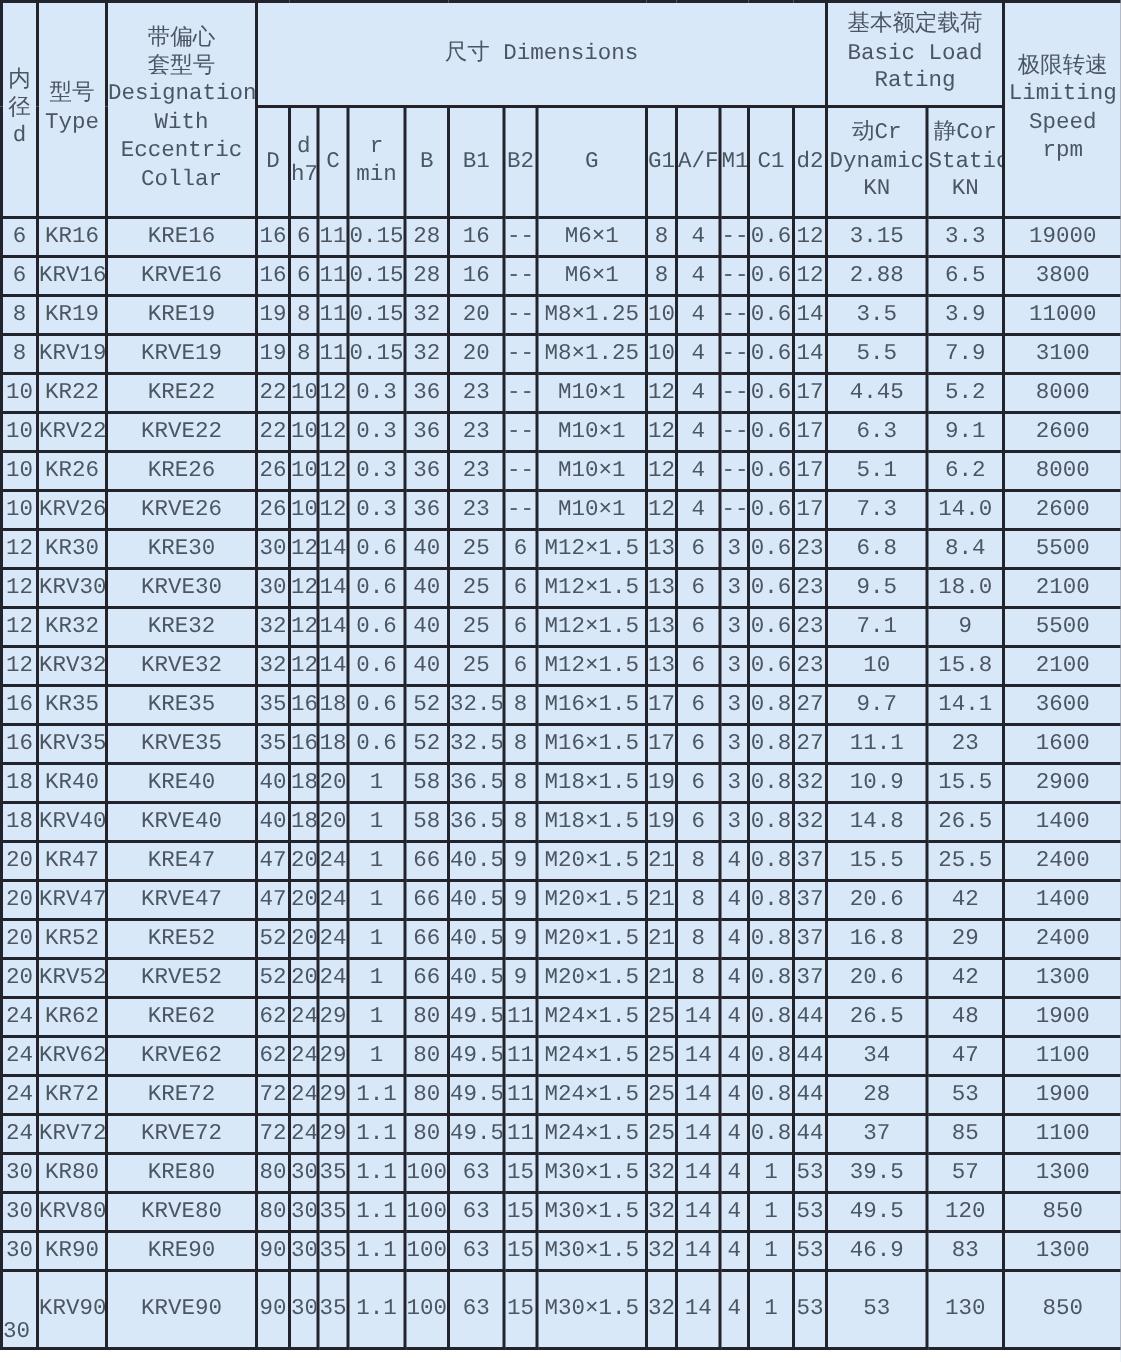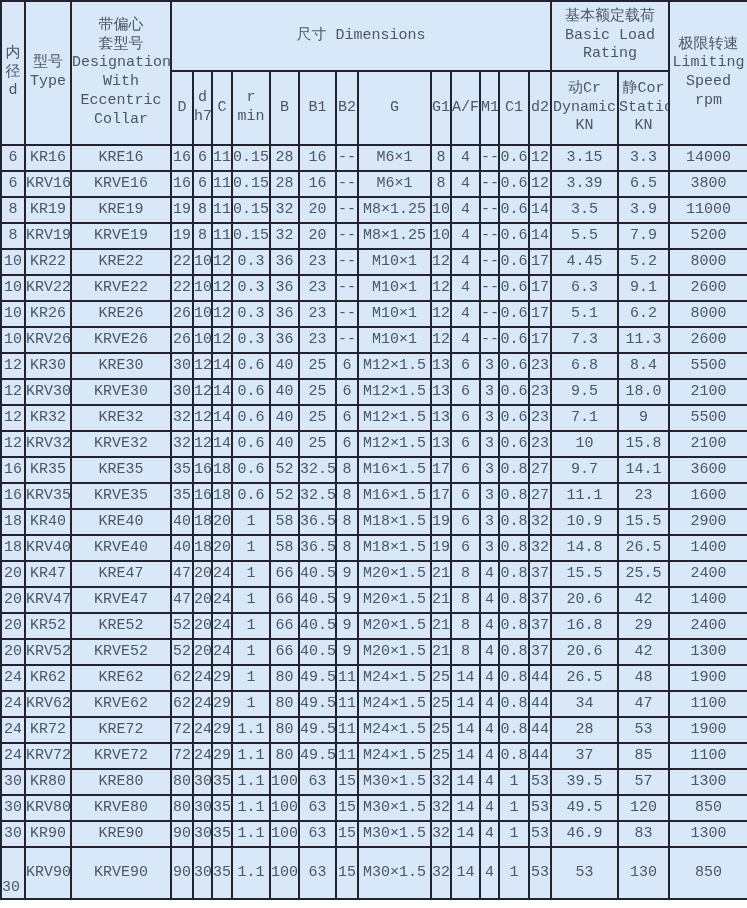--- a/index.html
+++ b/index.html
@@ -114,40 +114,40 @@
         <td>16</td>
         <td>--</td>
         <td>M6×1</td>
         <td>8</td>
         <td>4</td>
         <td>--</td>
         <td>0.6</td>
         <td>12</td>
         <td>3.15</td>
         <td>3.3</td>
-        <td>14000</td>
+        <td>19000</td>
       </tr>
       <tr>
         <td>6</td>
         <td>KRV16</td>
         <td>KRVE16</td>
         <td>16</td>
         <td>6</td>
         <td>11</td>
         <td>0.15</td>
         <td>28</td>
         <td>16</td>
         <td>--</td>
         <td>M6×1</td>
         <td>8</td>
         <td>4</td>
         <td>--</td>
         <td>0.6</td>
         <td>12</td>
-        <td>3.39</td>
+        <td>2.88</td>
         <td>6.5</td>
         <td>3800</td>
       </tr>
       <tr>
         <td>8</td>
         <td>KR19</td>
         <td>KRE19</td>
         <td>19</td>
         <td>8</td>
         <td>11</td>
@@ -177,21 +177,21 @@
         <td>20</td>
         <td>--</td>
         <td>M8×1.25</td>
         <td>10</td>
         <td>4</td>
         <td>--</td>
         <td>0.6</td>
         <td>14</td>
         <td>5.5</td>
         <td>7.9</td>
-        <td>5200</td>
+        <td>3100</td>
       </tr>
       <tr>
         <td>10</td>
         <td>KR22</td>
         <td>KRE22</td>
         <td>22</td>
         <td>10</td>
         <td>12</td>
         <td>0.3</td>
         <td>36</td>
@@ -260,21 +260,21 @@
         <td>36</td>
         <td>23</td>
         <td>--</td>
         <td>M10×1</td>
         <td>12</td>
         <td>4</td>
         <td>--</td>
         <td>0.6</td>
         <td>17</td>
         <td>7.3</td>
-        <td>11.3</td>
+        <td>14.0</td>
         <td>2600</td>
       </tr>
       <tr>
         <td>12</td>
         <td>KR30</td>
         <td>KRE30</td>
         <td>30</td>
         <td>12</td>
         <td>14</td>
         <td>0.6</td>

